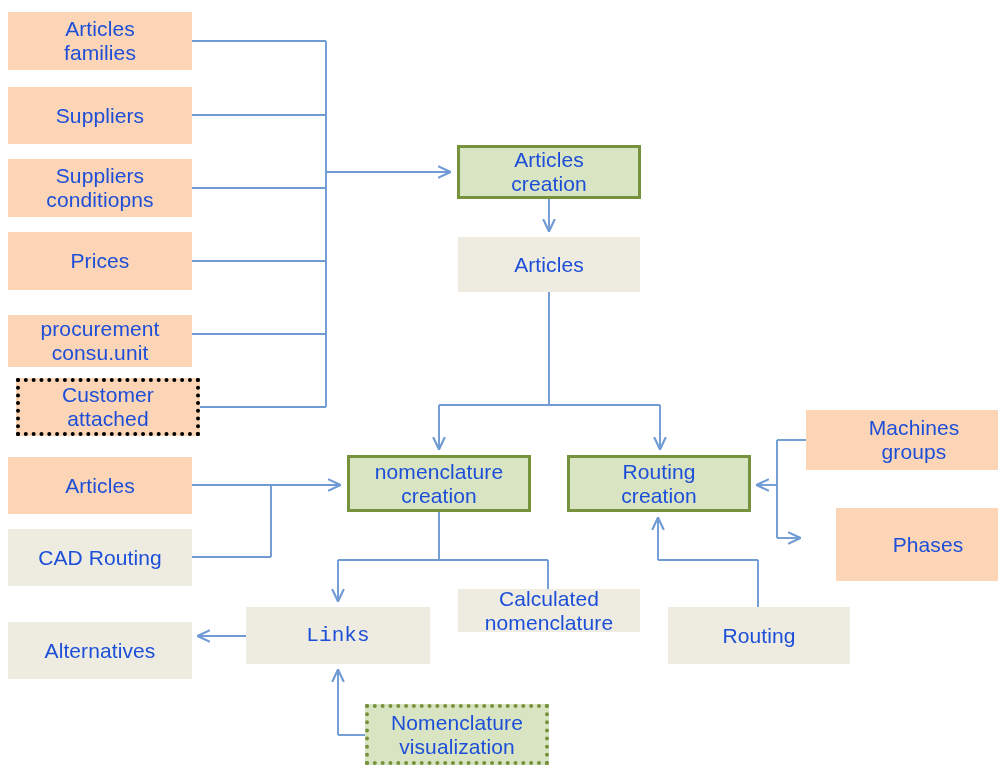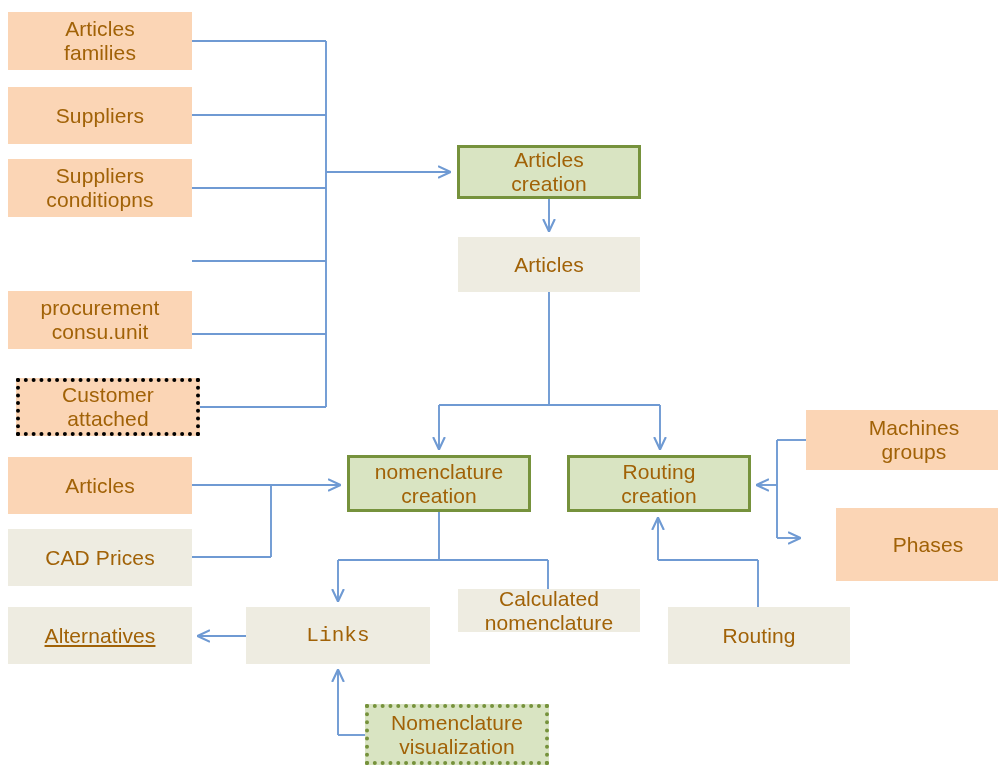--- a/index.html
+++ b/index.html
@@ -24,21 +24,21 @@
     height: 780px;
     pointer-events: none;
   }
   .node {
     position: absolute;
     display: flex;
     align-items: center;
     justify-content: center;
     text-align: center;
     box-sizing: border-box;
-    color: #a16207;
+    color: #1d4ed8;
     font-size: 21px;
     line-height: 1.12;
     letter-spacing: 0.1px;
     white-space: pre-line;
     z-index: 2;
   }
   .n-orange {
     background: #fbd5b5;
     border: none;
   }
@@ -114,42 +114,43 @@
       <path d="M 777 485 L 757 485" marker-end="url(#arrow)"></path>
       <path d="M 777 538 L 800 538" marker-end="url(#arrow)"></path>
     </g>
   </svg>
 
   <div class="node n-orange" style="left:8px;top:12px;width:184px;height:58px;">Articles
 families</div>
   <div class="node n-orange" style="left:8px;top:87px;width:184px;height:57px;">Suppliers</div>
   <div class="node n-orange" style="left:8px;top:159px;width:184px;height:58px;">Suppliers
 conditiopns</div>
-  <div class="node n-orange" style="left:8px;top:291px;width:184px;height:58px;">procurement
+  <div class="node n-orange" style="left:8px;top:232px;width:184px;height:58px;">Prices</div>
+  <div class="node n-orange" style="left:8px;top:315px;width:184px;height:52px;">procurement
 consu.unit</div>
   <div class="node n-dotted-black" style="left:8px;top:378px;width:184px;height:58px;">Customer
 attached</div>
 
   <div class="node n-green" style="left:457px;top:145px;width:184px;height:54px;">Articles
 creation</div>
   <div class="node n-grey" style="left:458px;top:237px;width:182px;height:55px;">Articles</div>
 
   <div class="node n-green" style="left:347px;top:455px;width:184px;height:57px;">nomenclature
 creation</div>
   <div class="node n-green" style="left:567px;top:455px;width:184px;height:57px;">Routing
 creation</div>
 
   <div class="node n-orange" style="left:806px;top:410px;width:216px;height:60px;">Machines
 groups</div>
   <div class="node n-orange" style="left:836px;top:508px;width:184px;height:73px;">Phases</div>
 
   <div class="node n-orange" style="left:8px;top:457px;width:184px;height:57px;">Articles</div>
-  <div class="node n-grey" style="left:8px;top:529px;width:184px;height:57px;">CAD Prices</div>
+  <div class="node n-grey" style="left:8px;top:529px;width:184px;height:57px;">CAD Routing</div>
 
-  <div class="node n-grey" style="left:8px;top:607px;width:184px;height:57px;text-decoration:underline;">Alternatives</div>
+  <div class="node n-grey" style="left:8px;top:622px;width:184px;height:57px;">Alternatives</div>
   <div class="node n-grey" style="left:246px;top:607px;width:184px;height:57px;font-family:Liberation Mono, monospace;">Links</div>
   <div class="node n-grey" style="left:458px;top:589px;width:182px;height:43px;">Calculated
 nomenclature</div>
   <div class="node n-grey" style="left:668px;top:607px;width:182px;height:57px;">Routing</div>
 
   <div class="node n-dotted-green" style="left:365px;top:704px;width:184px;height:61px;">Nomenclature
 visualization</div>
 
 </div>
 

